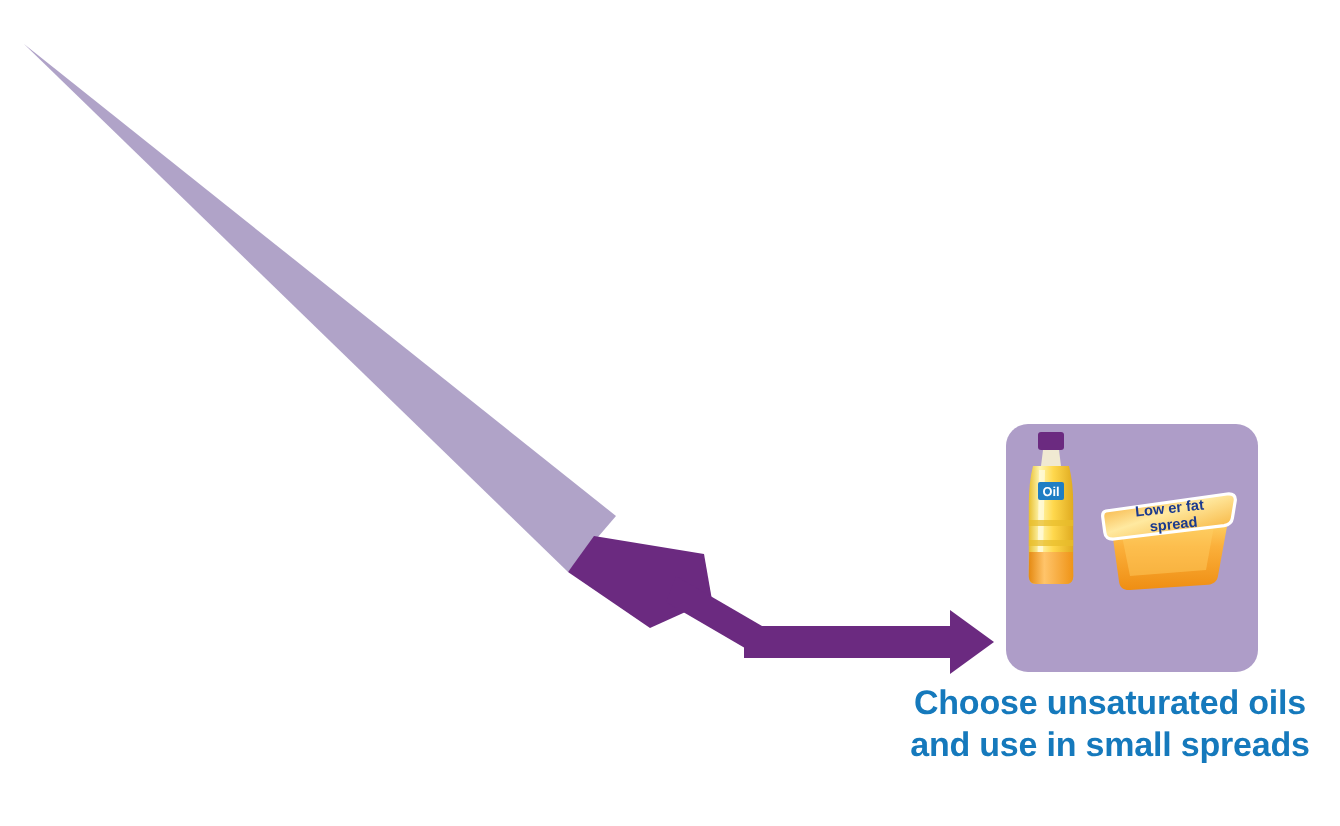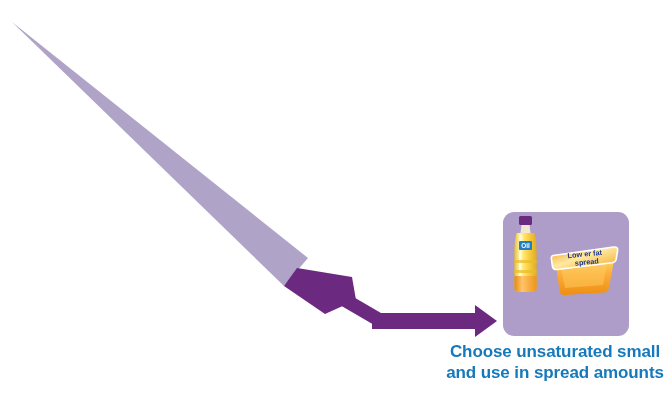--- a/index.html
+++ b/index.html
@@ -158,17 +158,17 @@
                  L48.4,46.8 C48.1,44.8 48.6,43.8 50,43.5 Z" fill="url(#lidGrad)" stroke="#ffffff" stroke-width="1.6"></path>
 
         <text x="82" y="44.5" fill="#1b3a8f" font-size="7.3" font-family="Liberation Sans, sans-serif" font-weight="bold" text-anchor="middle" transform="rotate(-6 82 44.5)">Low er fat</text>
         <text x="84" y="52.5" fill="#1b3a8f" font-size="7.3" font-family="Liberation Sans, sans-serif" font-weight="bold" text-anchor="middle" transform="rotate(-6 84 52.5)">spread</text>
       </g>
     </svg>
 
   </div>
 
   <div class="caption">
-    <span class="caption-line">Choose unsaturated small</span>
-    <span class="caption-line">and use in spread amounts</span>
+    <span class="caption-line">Choose unsaturated oils</span>
+    <span class="caption-line">and use in small spreads</span>
   </div>
 
 </div>
 
 </body></html>

